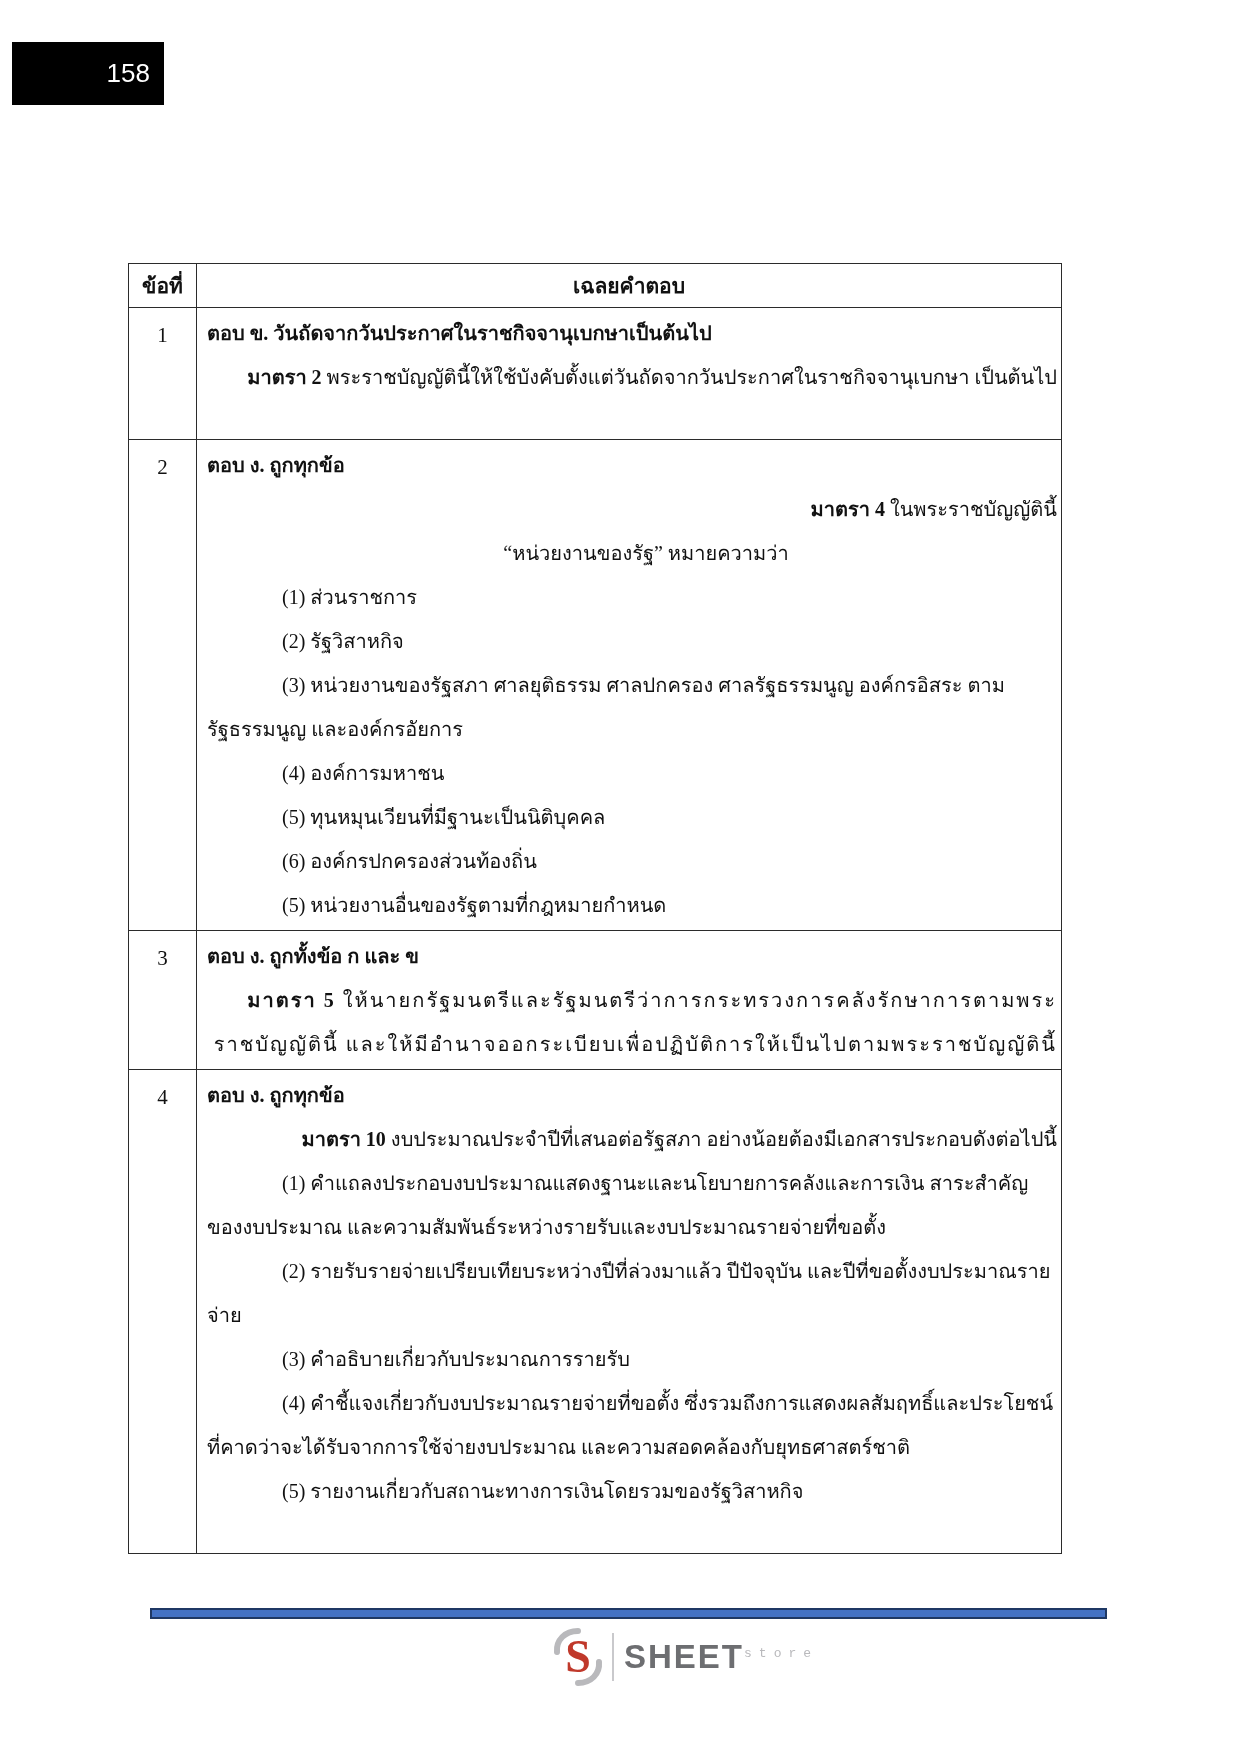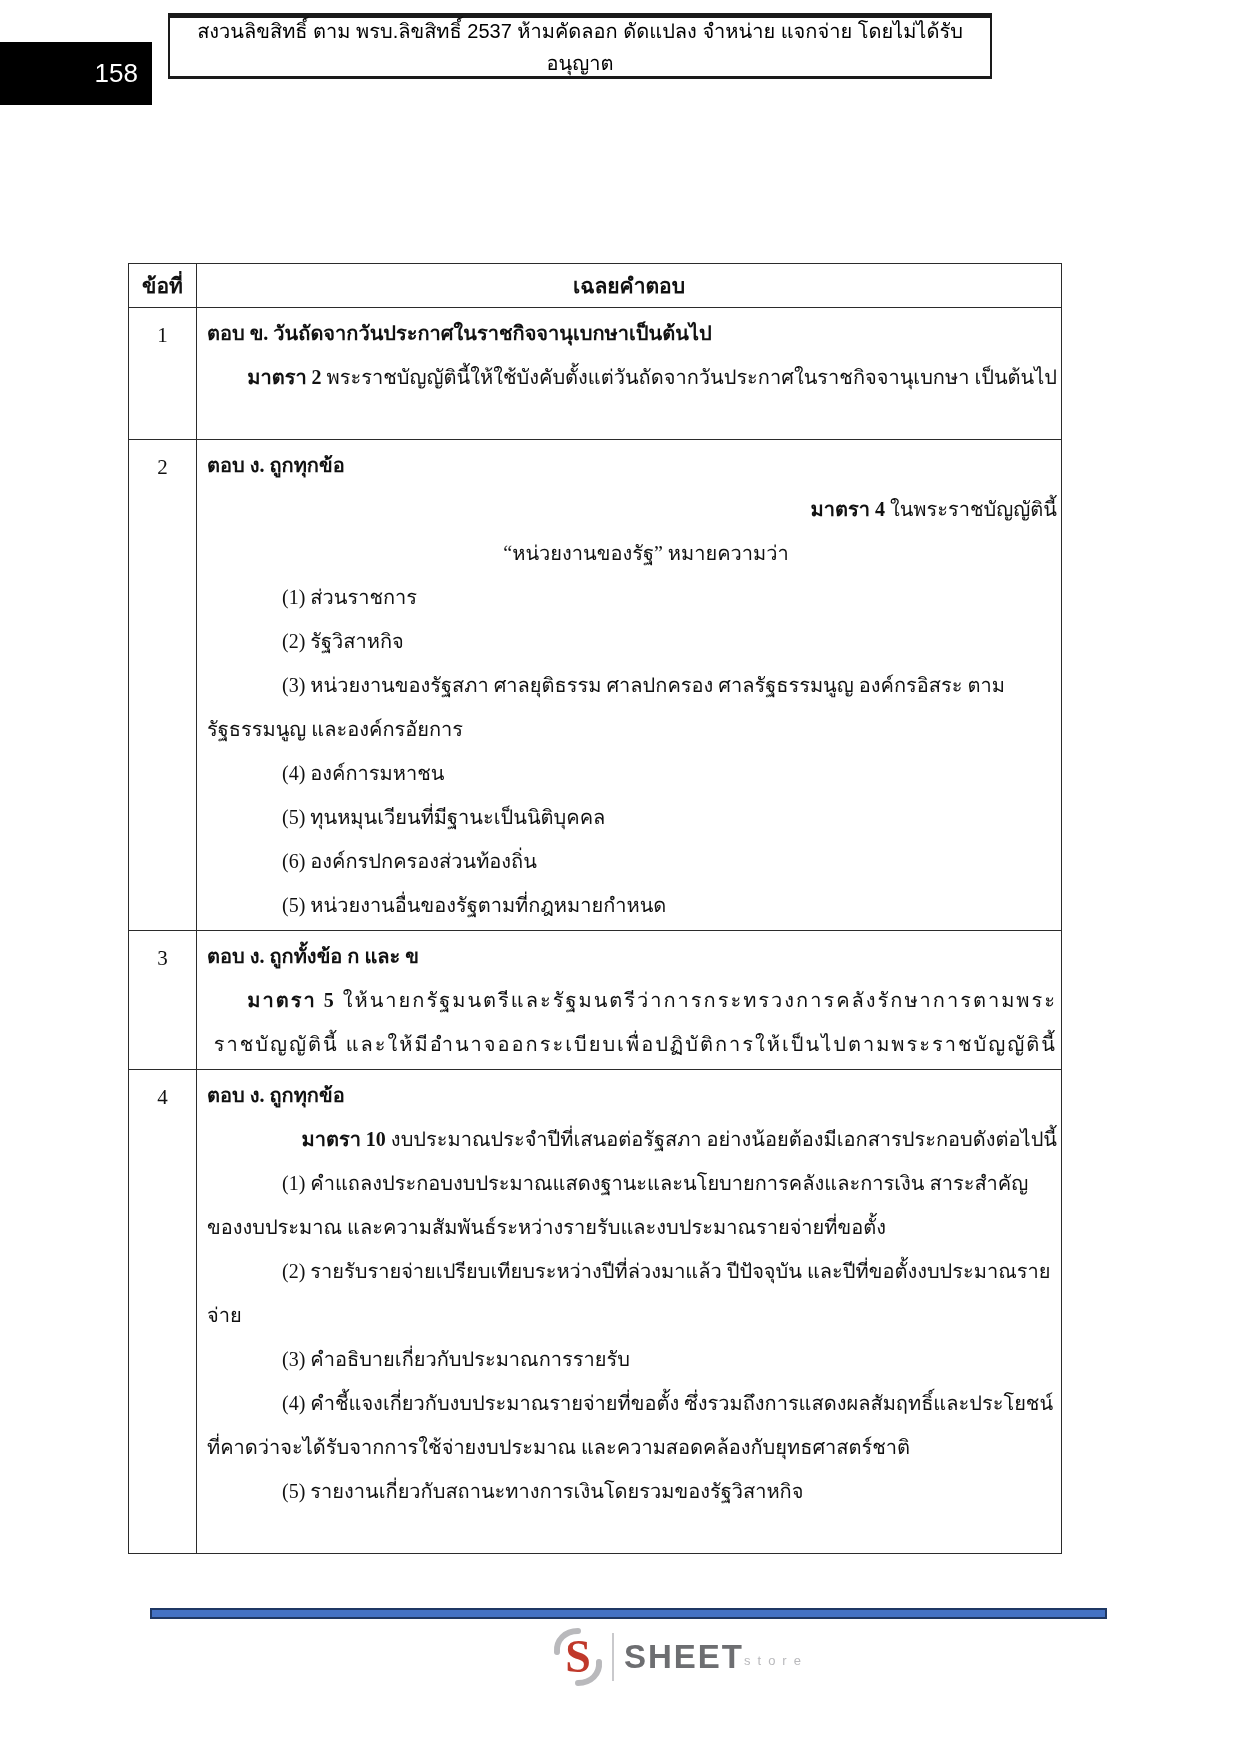--- a/index.html
+++ b/index.html
@@ -10,21 +10,21 @@
   }
   .page {
     position:relative;
     width:1241px; height:1755px;
     background:#ffffff;
     overflow:hidden;
   }
 
   
   .pagenum-box {
-    position:absolute; left:0; top:42px;
+    position:absolute; left:12px; top:42px;
     width:152px; height:63px;
     background:#000;
     color:#fff;
     display:flex; align-items:center; justify-content:flex-end;
     padding-right:14px;
     font-size:26px;
   }
 
   
   .copyright-box {
@@ -108,35 +108,32 @@
     background:#c9c9cc;
     margin:0 10px 0 8px;
   }
   .brand-text { display:flex; }
   .brand-name {
     font-size:33px; font-weight:bold;
     color:#6D6E71; letter-spacing:2px; line-height:34px;
   }
   .brand-sub {
     font-size:13px; color:#b9b9bc;
-    letter-spacing:7px; line-height:16px; margin-top:13px;
+    letter-spacing:7px; line-height:16px; margin-top:6px;font-family:Liberation Mono, monospace;
   }
 </style>
 </head>
 <body>
 
 <div class="page">
 
   <div class="pagenum-box">
     <span>158</span>
   </div>
 
-  <div class="copyright-box">
-    <span>สงวนลิขสิทธิ์ ตาม พรบ.ลิขสิทธิ์ 2537 ห้ามคัดลอก ดัดแปลง จำหน่าย แจกจ่าย โดยไม่ได้รับอนุญาต</span>
-  </div>
 
 
   <table class="answers">
     <colgroup>
         <col class="c-no">
         <col>
       </colgroup>
     <thead>
       <tr>
         <th>ข้อที่</th>

